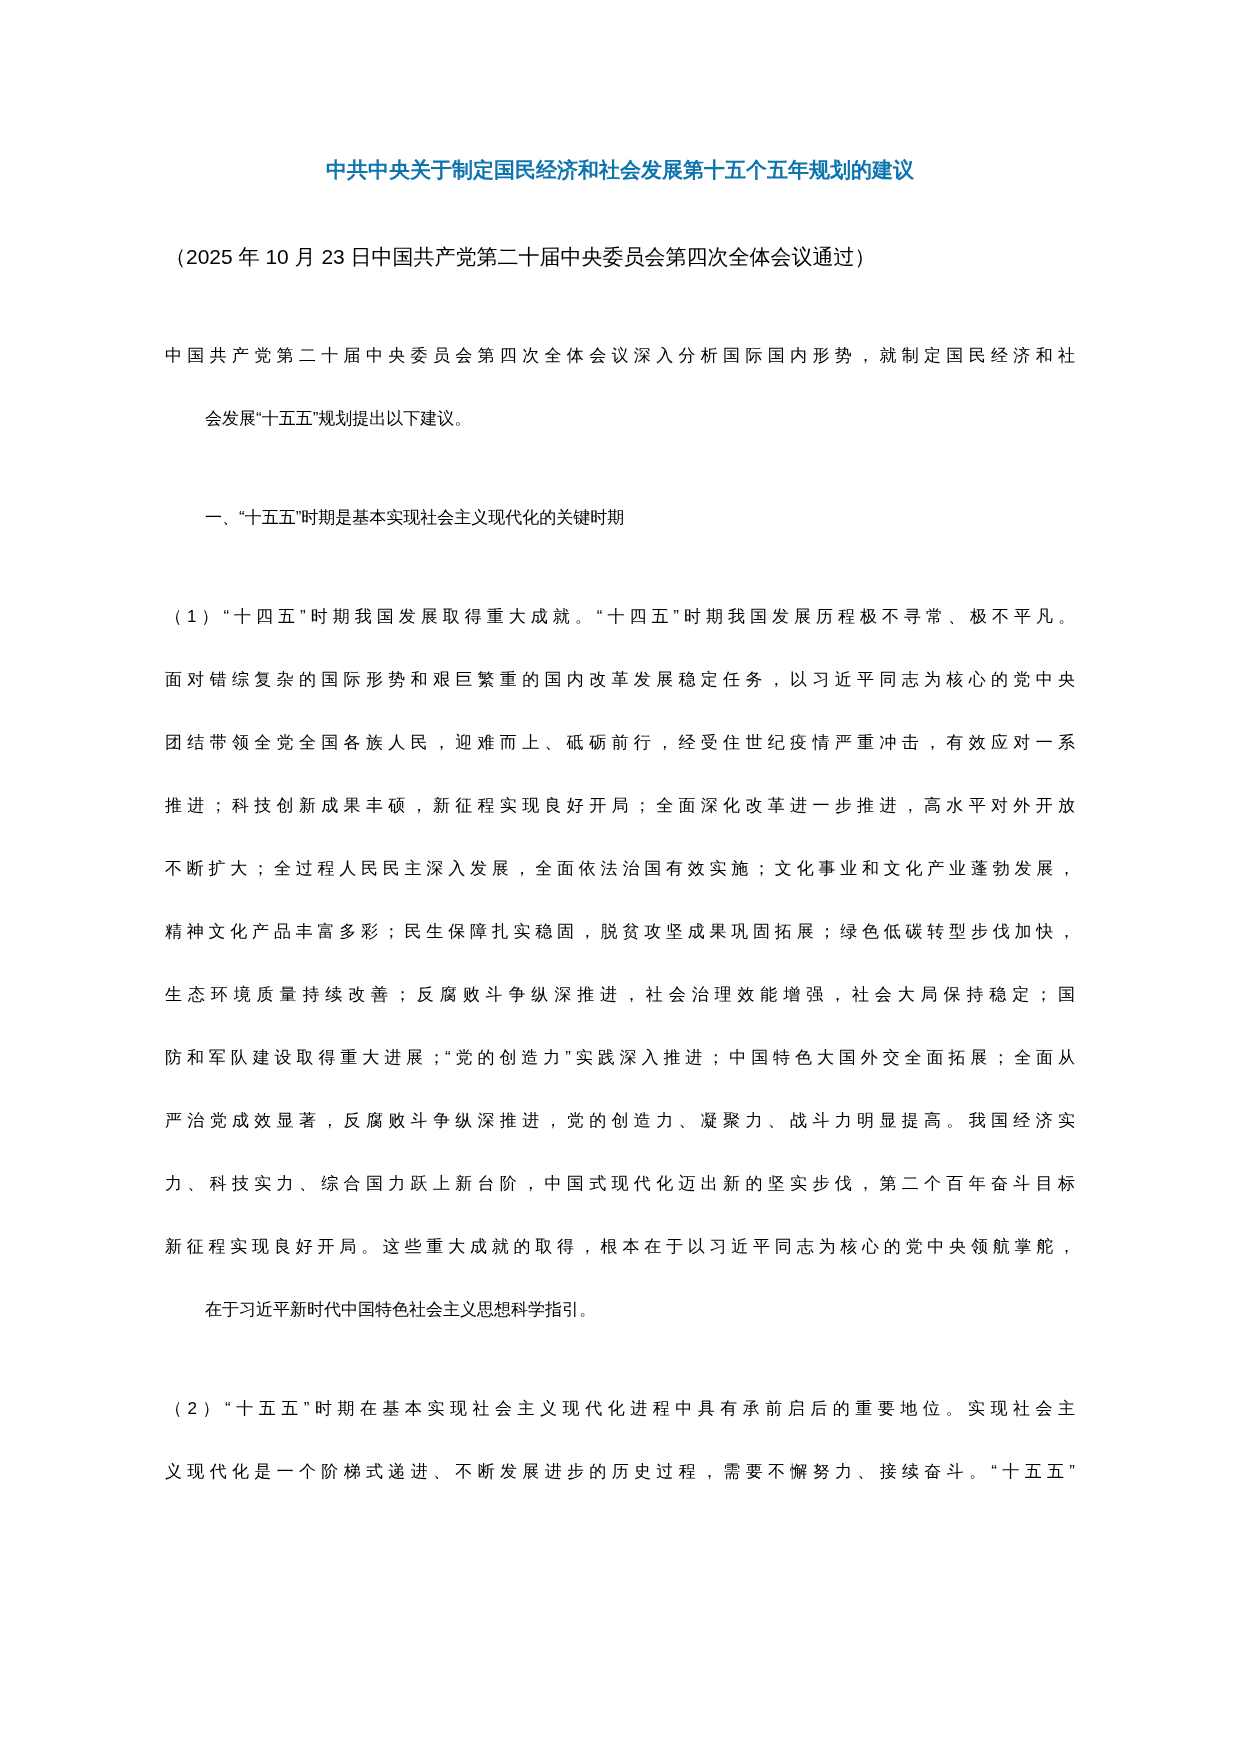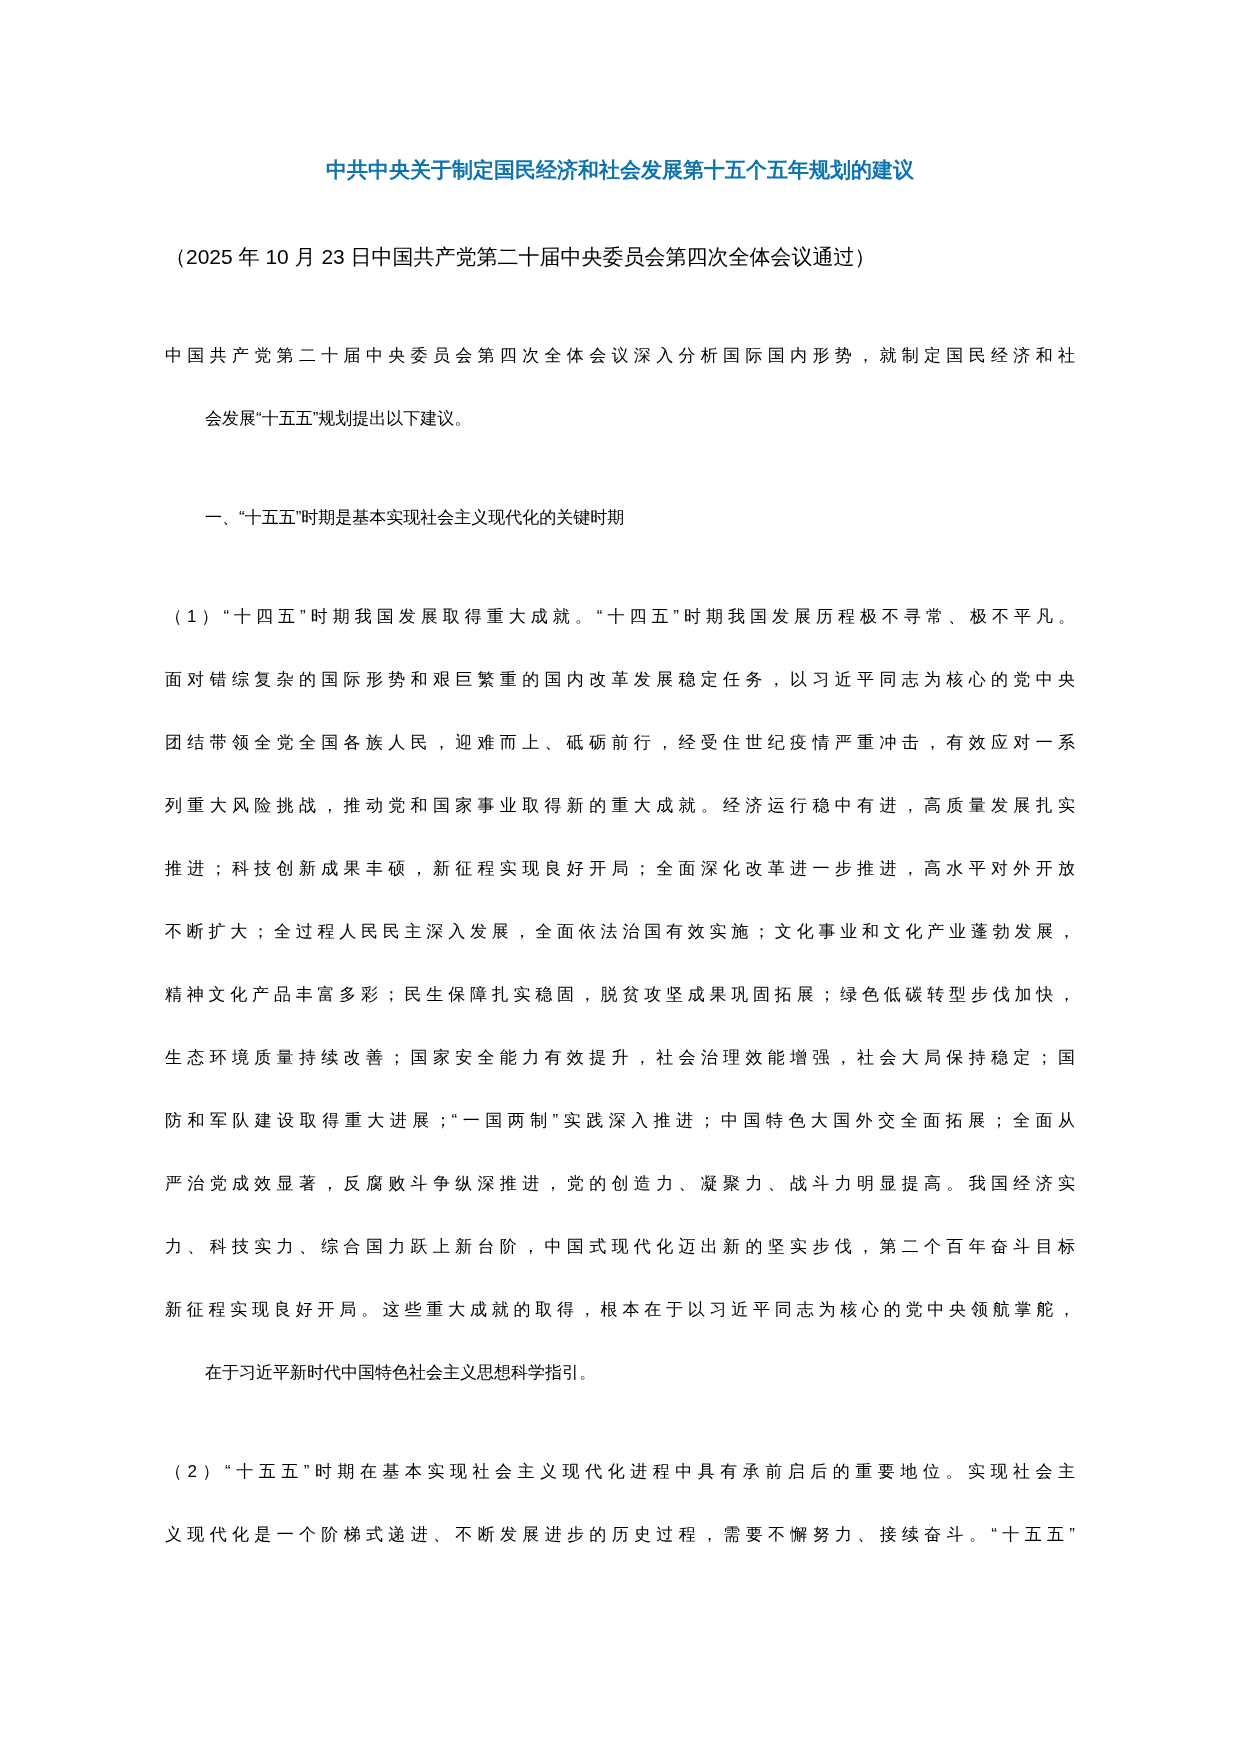--- a/index.html
+++ b/index.html
@@ -58,26 +58,25 @@
   </div>
 
   <div class="para">
     <div class="line last">一、“十五五”时期是基本实现社会主义现代化的关键时期</div>
   </div>
 
   <div class="para">
     <div class="line">（1）“十四五”时期我国发展取得重大成就。“十四五”时期我国发展历程极不寻常、极不平凡。</div>
     <div class="line">面对错综复杂的国际形势和艰巨繁重的国内改革发展稳定任务，以习近平同志为核心的党中央</div>
     <div class="line">团结带领全党全国各族人民，迎难而上、砥砺前行，经受住世纪疫情严重冲击，有效应对一系</div>
-    <div class="line">列重大风险挑战，推动党和国家事业取得新的重大成就。经济运行稳中有进，高质量发展扎实</div>
     <div class="line">推进；科技创新成果丰硕，新征程实现良好开局；全面深化改革进一步推进，高水平对外开放</div>
     <div class="line">不断扩大；全过程人民民主深入发展，全面依法治国有效实施；文化事业和文化产业蓬勃发展，</div>
     <div class="line">精神文化产品丰富多彩；民生保障扎实稳固，脱贫攻坚成果巩固拓展；绿色低碳转型步伐加快，</div>
-    <div class="line">生态环境质量持续改善；国家安全能力有效提升，社会治理效能增强，社会大局保持稳定；国</div>
-    <div class="line">防和军队建设取得重大进展；“一国两制”实践深入推进；中国特色大国外交全面拓展；全面从</div>
+    <div class="line">生态环境质量持续改善；反腐败斗争纵深推进，社会治理效能增强，社会大局保持稳定；国</div>
+    <div class="line">防和军队建设取得重大进展；“党的创造力”实践深入推进；中国特色大国外交全面拓展；全面从</div>
     <div class="line">严治党成效显著，反腐败斗争纵深推进，党的创造力、凝聚力、战斗力明显提高。我国经济实</div>
     <div class="line">力、科技实力、综合国力跃上新台阶，中国式现代化迈出新的坚实步伐，第二个百年奋斗目标</div>
     <div class="line">新征程实现良好开局。这些重大成就的取得，根本在于以习近平同志为核心的党中央领航掌舵，</div>
     <div class="line last">在于习近平新时代中国特色社会主义思想科学指引。</div>
   </div>
 
   <div class="para">
     <div class="line">（2）“十五五”时期在基本实现社会主义现代化进程中具有承前启后的重要地位。实现社会主</div>
     <div class="line">义现代化是一个阶梯式递进、不断发展进步的历史过程，需要不懈努力、接续奋斗。“十五五”</div>
   </div>

